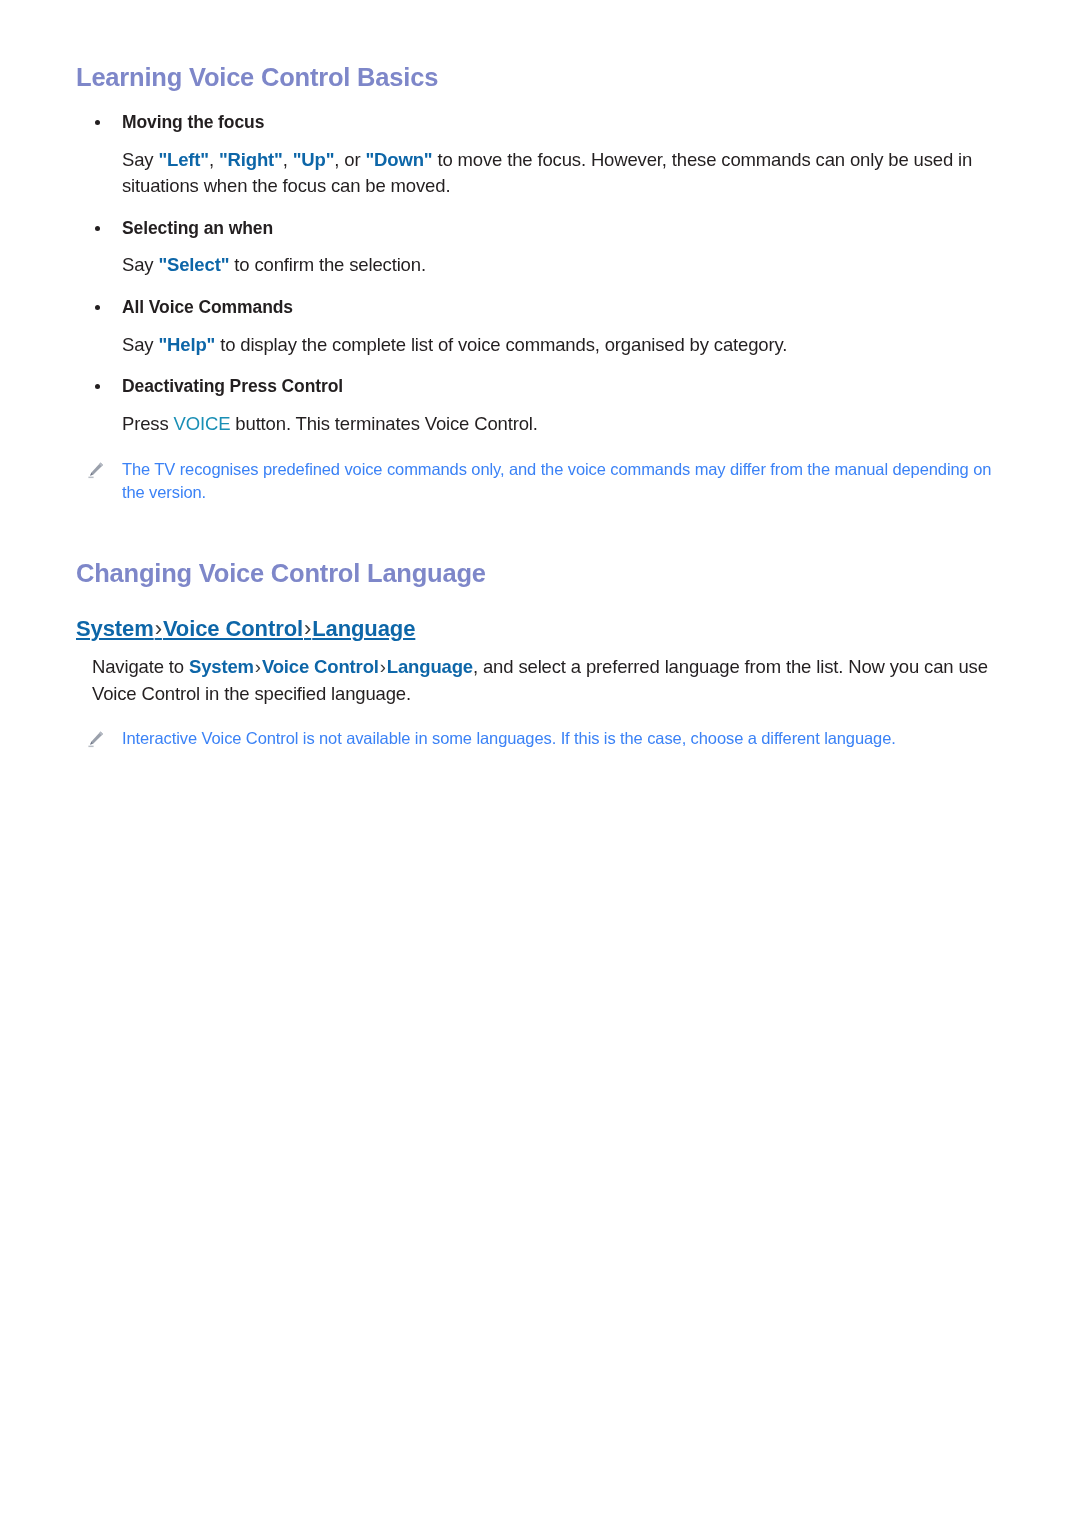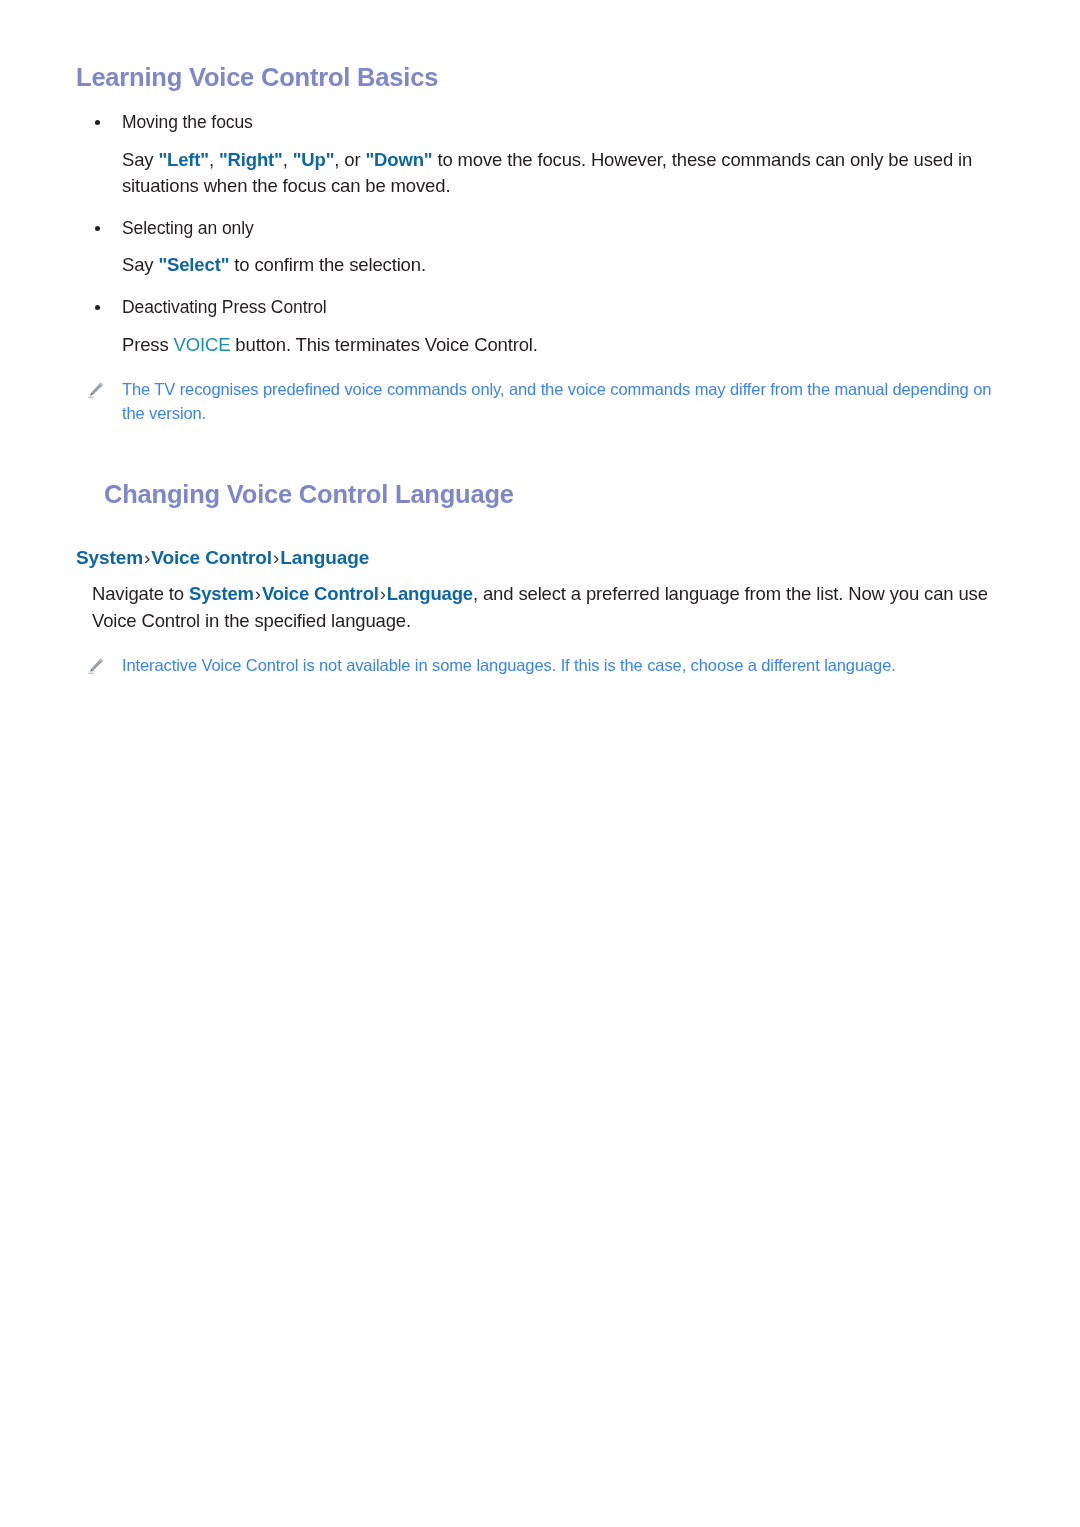--- a/index.html
+++ b/index.html
@@ -33,31 +33,30 @@
     font-size: 25.5px;
     font-weight: bold;
     color: #7e87c9;
     margin: 0;
     padding: 0;
     letter-spacing: -0.2px;
     line-height: 1.25;
   }
   .section-title.second {
     margin-top: 0;
-    margin-left: 28px;
   }
 
   .bullet-block {
     margin-top: 17px;
   }
   .bullet-row {
     position: relative;
     padding-left: 46px;
     font-size: 17.5px;
-    font-weight: normal;
+    font-weight: bold;
     color: #231f20;
     line-height: 1.35;
     letter-spacing: -0.1px;
   }
   .bullet-row .dot {
     position: absolute;
     left: 19px;
     top: 0.52em;
     width: 5px;
     height: 5px;
@@ -102,25 +101,26 @@
   }
   .note .pencil {
     position: absolute;
     left: 10px;
     top: 2px;
     width: 20px;
     height: 20px;
   }
 
   .breadcrumb {
-    margin-top: 36px;
-    font-size: 19px;
+    margin-top: 26px;
+    font-size: 22px;
     font-weight: bold;
     color: #0d66a8;
     letter-spacing: -0.1px;
+    text-decoration: underline;
   }
 
   .gap-large { height: 54px; }
 </style>
 </head>
 <body>
 
 <div class="page">
   <div class="content">
 
@@ -132,27 +132,36 @@
         <span>Moving the focus</span>
       </div>
       <div class="para">
         <span>Say </span><span class="kw">"Left"</span><span>, </span><span class="kw">"Right"</span><span>, </span><span class="kw">"Up"</span><span>, or </span><span class="kw">"Down"</span><span> to move the focus. However, these commands can only be used in situations when the focus can be moved.</span>
       </div>
     </div>
 
     <div class="bullet-block">
       <div class="bullet-row">
         <span class="dot"></span>
-        <span>Selecting an only</span>
+        <span>Selecting an when</span>
       </div>
       <div class="para">
         <span>Say </span><span class="kw">"Select"</span><span> to confirm the selection.</span>
       </div>
     </div>
 
+    <div class="bullet-block">
+      <div class="bullet-row">
+        <span class="dot"></span>
+        <span>All Voice Commands</span>
+      </div>
+      <div class="para">
+        <span>Say </span><span class="kw">"Help"</span><span> to display the complete list of voice commands, organised by category.</span>
+      </div>
+    </div>
 
     <div class="bullet-block">
       <div class="bullet-row">
         <span class="dot"></span>
         <span>Deactivating Press Control</span>
       </div>
       <div class="para">
         <span>Press </span><span class="kw-voice">VOICE</span><span> button. This terminates Voice Control.</span>
       </div>
     </div>

